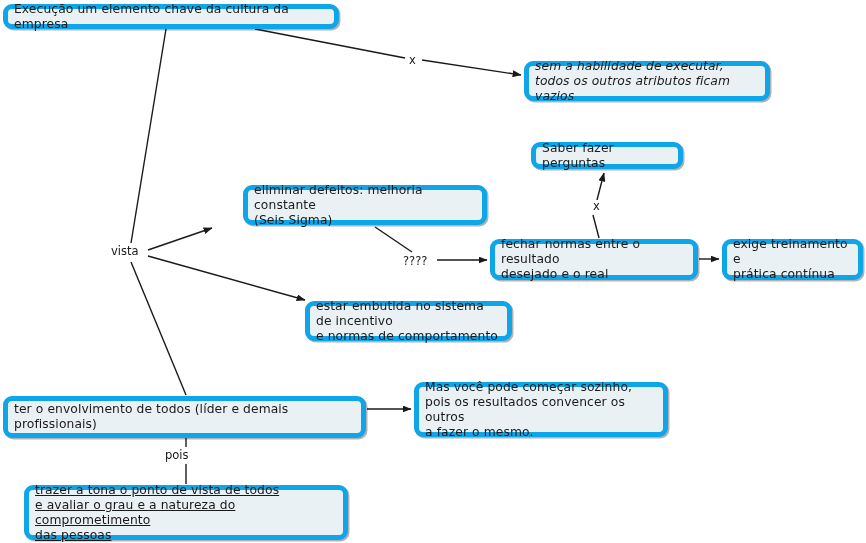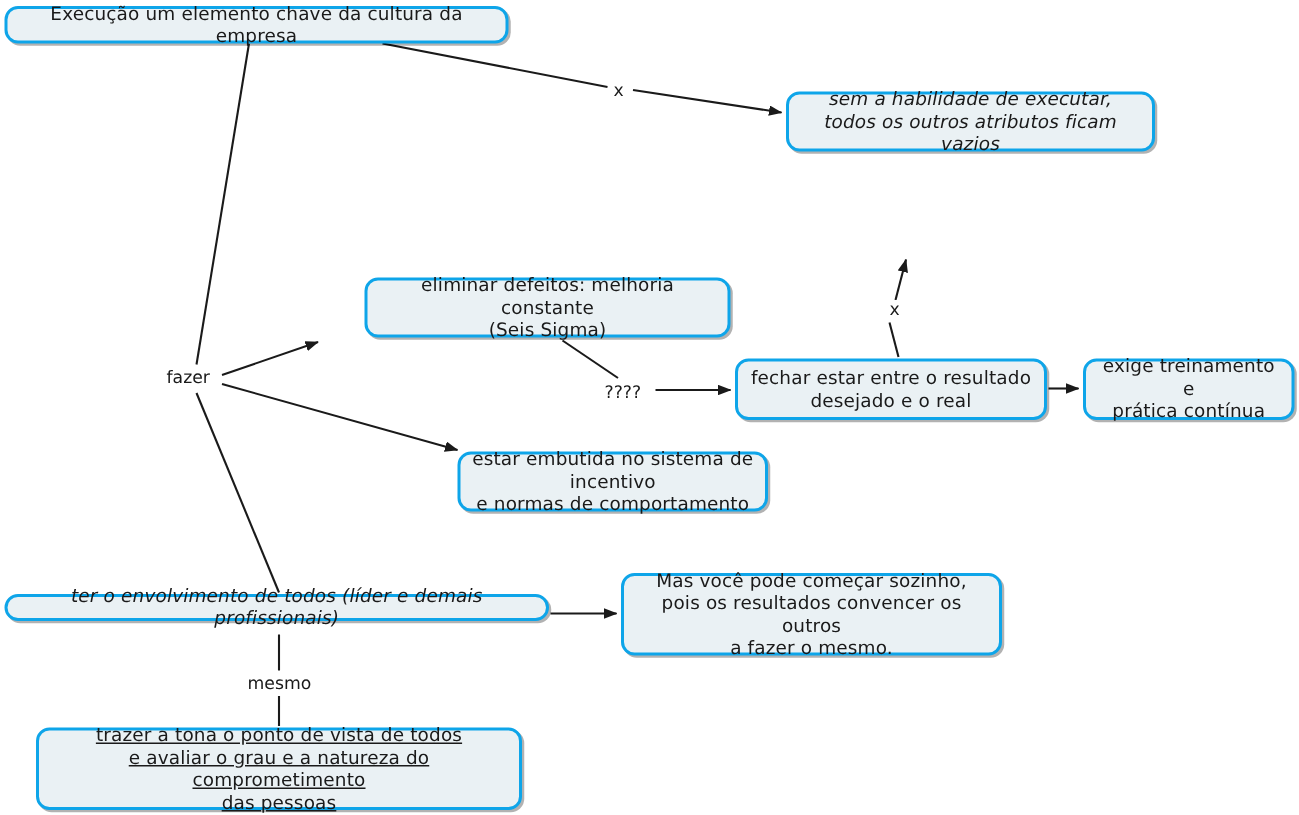--- a/index.html
+++ b/index.html
@@ -19,26 +19,26 @@
     position: absolute;
     left: 0;
     top: 0;
     width: 866px;
     height: 543px;
   }
   .node {
     position: absolute;
     box-sizing: border-box;
     background: #eaf1f4;
-    border: 2px solid #0ea5e9;
+    border: 5px solid #0ea5e9;
     border-radius: 9px;
     display: flex;
     align-items: center;
     justify-content: center;
-    text-align: center;
+    text-align: left;
     color: #1a1a1a;
     font-size: 12.3px;
     line-height: 15px;
     box-shadow: 1.5px 1.5px 0 rgba(0,0,0,0.30);
     padding: 0 6px;
     white-space: pre-line;
     letter-spacing: 0.1px;
   }
   .link-label {
     position: absolute;
@@ -85,46 +85,47 @@
 
     <path d="M 186,423 L 186,447" stroke="#1a1a1a" stroke-width="1.4" fill="none"></path>
     <path d="M 186,464 L 186,484" stroke="#1a1a1a" stroke-width="1.4" fill="none"></path>
   </svg>
 
   <div class="node" style="left:3px; top:4px; width:336px; height:25px;">Execução um elemento chave da cultura da empresa</div>
 
   <div class="node" style="left:524px; top:61px; width:246px; height:40px;font-style:italic;">sem a habilidade de executar,
 todos os outros atributos ficam vazios</div>
 
+  <div class="node" style="left:531px; top:142px; width:152px; height:27px;">Saber fazer perguntas</div>
 
   <div class="node" style="left:215px; top:185px; width:244px; height:40px;margin-left:28px;">eliminar defeitos: melhoria constante
 (Seis Sigma)</div>
 
-  <div class="node" style="left:490px; top:239px; width:208px; height:41px;">fechar estar entre o resultado
+  <div class="node" style="left:490px; top:239px; width:208px; height:41px;">fechar normas entre o resultado
 desejado e o real</div>
 
   <div class="node" style="left:722px; top:239px; width:141px; height:41px;">exige treinamento e
 prática contínua</div>
 
   <div class="node" style="left:305px; top:301px; width:207px; height:40px;">estar embutida no sistema de incentivo
 e normas de comportamento</div>
 
   <div class="node" style="left:414px; top:382px; width:254px; height:55px;">Mas você pode começar sozinho,
 pois os resultados convencer os outros
 a fazer o mesmo.</div>
 
-  <div class="node" style="left:3px; top:396px; width:363px; height:18px;font-style:italic;">ter o envolvimento de todos (líder e demais profissionais)</div>
+  <div class="node" style="left:3px; top:396px; width:363px; height:42px;">ter o envolvimento de todos (líder e demais profissionais)</div>
 
   <div class="node" style="left:24px; top:485px; width:324px; height:55px;text-decoration:underline;">trazer a tona o ponto de vista de todos
 e avaliar o grau e a natureza do comprometimento
 das pessoas</div>
 
   <div class="link-label" style="left:409px; top:54px;">x</div>
 
-  <div class="link-label" style="left:111px; top:245px;">fazer</div>
+  <div class="link-label" style="left:111px; top:245px;">vista</div>
 
   <div class="link-label" style="left:403px; top:255px;">????</div>
 
   <div class="link-label" style="left:593px; top:200px;">x</div>
 
-  <div class="link-label" style="left:165px; top:449px;">mesmo</div>
+  <div class="link-label" style="left:165px; top:449px;">pois</div>
 
 </div>
 
 </body></html>

